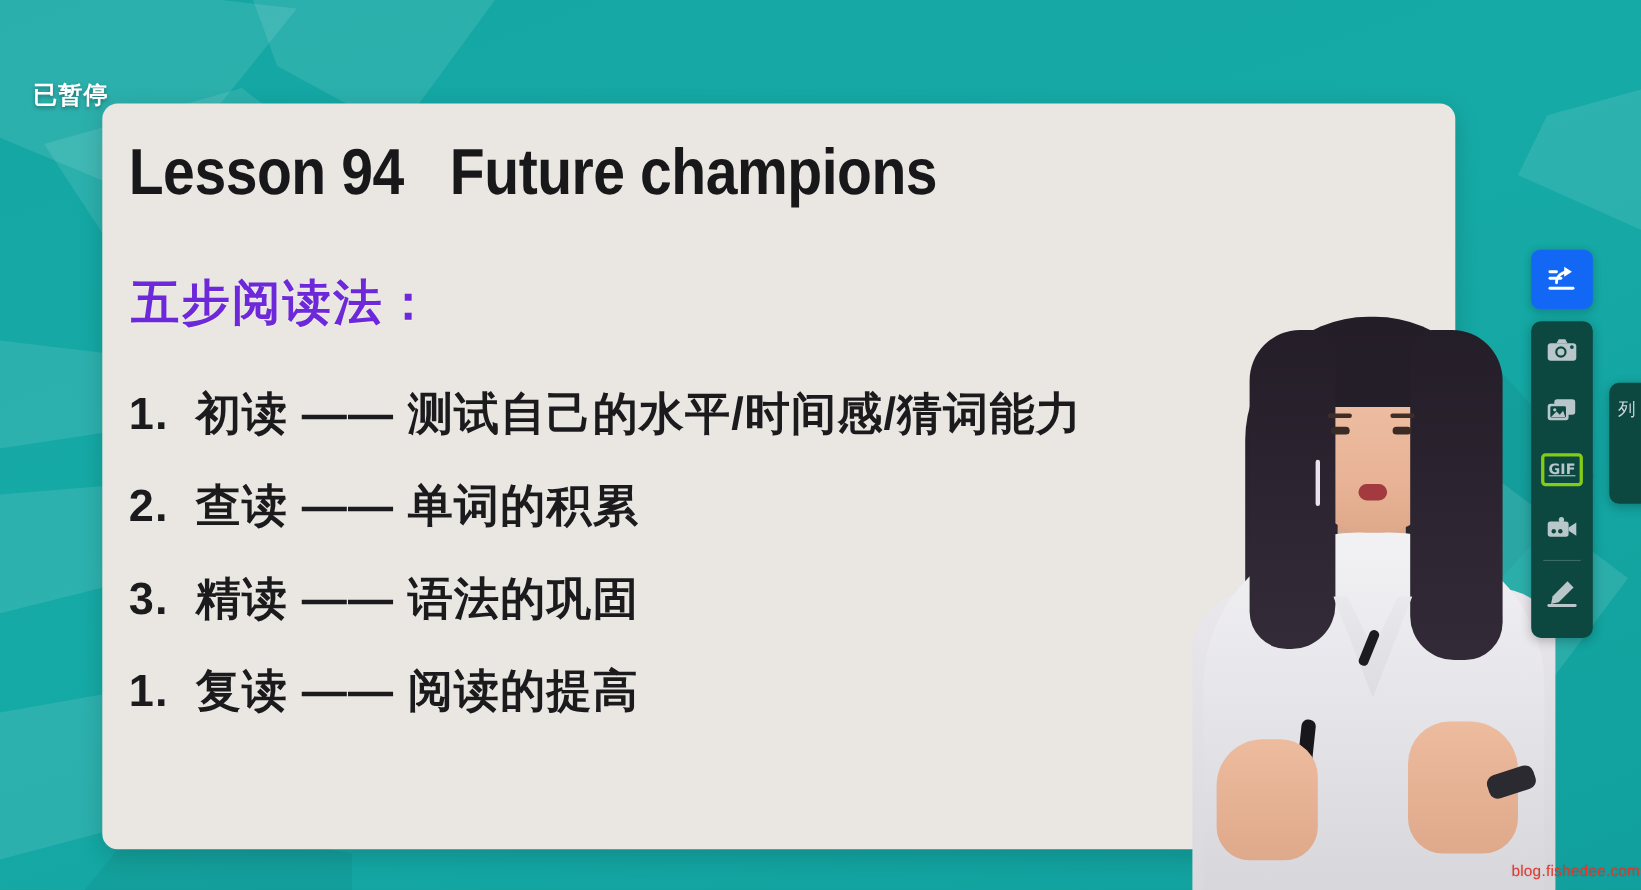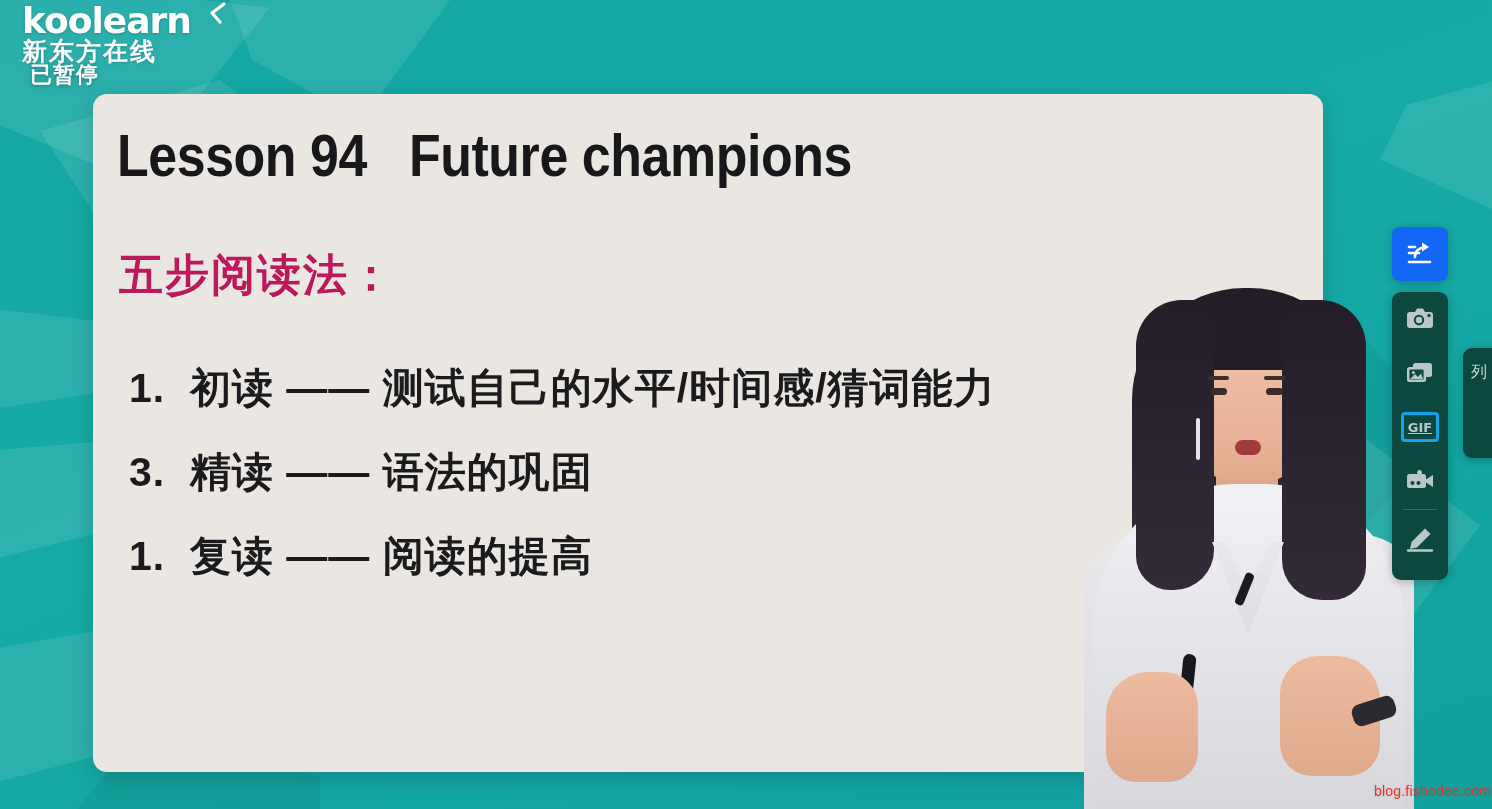--- a/index.html
+++ b/index.html
@@ -53,21 +53,21 @@
     font-size:25px;font-weight:700;letter-spacing:2px;line-height:26px;
     margin-top:-2px;
     text-shadow:0 1px 3px rgba(0,0,0,0.18);
   }
   .logo .tick{
     position:absolute;right:-4px;top:0px;
     width:20px;height:22px;color:#ffffff;
   }
 
   .paused{
-    position:absolute;left:30px;top:60px;
+    position:absolute;left:30px;top:72px;
     font-size:22px;font-weight:700;color:#ffffff;letter-spacing:1px;
     text-shadow:0 1px 4px rgba(0,0,0,0.35);
   }
 
   
   .slide-card{
     position:absolute;left:93px;top:94px;
     width:1230px;height:678px;
     background:#eae7e3;
     border-radius:14px;
@@ -77,27 +77,27 @@
   .slide-title{
     position:absolute;left:24px;top:28px;
     font-size:59px;font-weight:700;color:#18181a;
     font-family:"Liberation Sans Narrow","Liberation Sans",sans-serif;
     transform:scaleX(0.88);transform-origin:left center;
     white-space:pre;
     letter-spacing:-0.5px;
   }
   .slide-sub{
     position:absolute;left:26px;top:152px;
-    font-size:44px;font-weight:700;color:#be185d;
+    font-size:44px;font-weight:700;color:#6d28d9;
     letter-spacing:2px;
     text-shadow:0 1px 0 rgba(255,255,255,0.35);
   }
   .slide-list{
     position:absolute;left:24px;top:240px;right:20px;
-    margin:12px;padding:0;list-style:none;
+    margin:0;padding:0;list-style:none;
   }
   .slide-list li{
     font-size:41px;font-weight:700;color:#1b1b1d;
     line-height:84px;white-space:pre;
     letter-spacing:1px;
   }
 
   
   .presenter{
     position:absolute;left:1084px;top:284px;
@@ -174,21 +174,21 @@
     width:56px;height:54px;
     display:flex;align-items:center;justify-content:center;
     cursor:pointer;
   }
   .tool-divider{
     width:34px;height:1px;background:rgba(255,255,255,0.20);
     margin:1px 0 2px 0;
   }
   .tool-icon{width:30px;height:26px;display:block;color:#b9c7cb;}
   .gif-box{
-    width:32px;height:24px;border:3px solid #0ea5e9;border-radius:4px;
+    width:32px;height:24px;border:3px solid #84cc16;border-radius:4px;
     display:flex;align-items:center;justify-content:center;
     font-size:13px;font-weight:700;color:#b9c7cb;letter-spacing:0px;
     font-family:"DejaVu Sans",sans-serif;
     text-decoration:underline;
   }
   .side-flyout{
     position:absolute;left:1463px;top:348px;
     width:52px;height:110px;
     background:#0c4740;
     border-radius:9px;
@@ -216,35 +216,29 @@
   <div class="facet f2"></div>
   <div class="facet f3"></div>
   <div class="facet f4"></div>
   <div class="facet f5"></div>
   <div class="facet dark f6"></div>
   <div class="facet f7"></div>
   <div class="facet dark f8"></div>
   <div class="facet f9"></div>
   <div class="facet f10"></div>
 
-  <div class="logo">
-    <div class="brand">koolearn</div>
-    <div class="brand-cn">新东方在线</div>
-    <svg class="tick" viewBox="0 0 20 22">
-      <path d="M18 2 L6 11 L14 20" fill="none" stroke="currentColor" stroke-width="3.2" stroke-linecap="round" stroke-linejoin="round"></path>
-    </svg>
-  </div>
 
   <div class="paused">已暂停</div>
 
   <div class="slide-card">
     <div class="slide-title">Lesson 94   Future champions</div>
     <div class="slide-sub">五步阅读法：</div>
     <ul class="slide-list">
       <li>1.  初读 —— 测试自己的水平/时间感/猜词能力</li>
+      <li>2.  查读 —— 单词的积累</li>
       <li>3.  精读 —— 语法的巩固</li>
       <li>1.  复读 —— 阅读的提高</li>
     </ul>
   </div>
 
   <div class="presenter">
     <div class="p-hairBack"></div>
     <div class="p-neck"></div>
     <div class="p-shoulderL"></div>
     <div class="p-shoulderR"></div>

